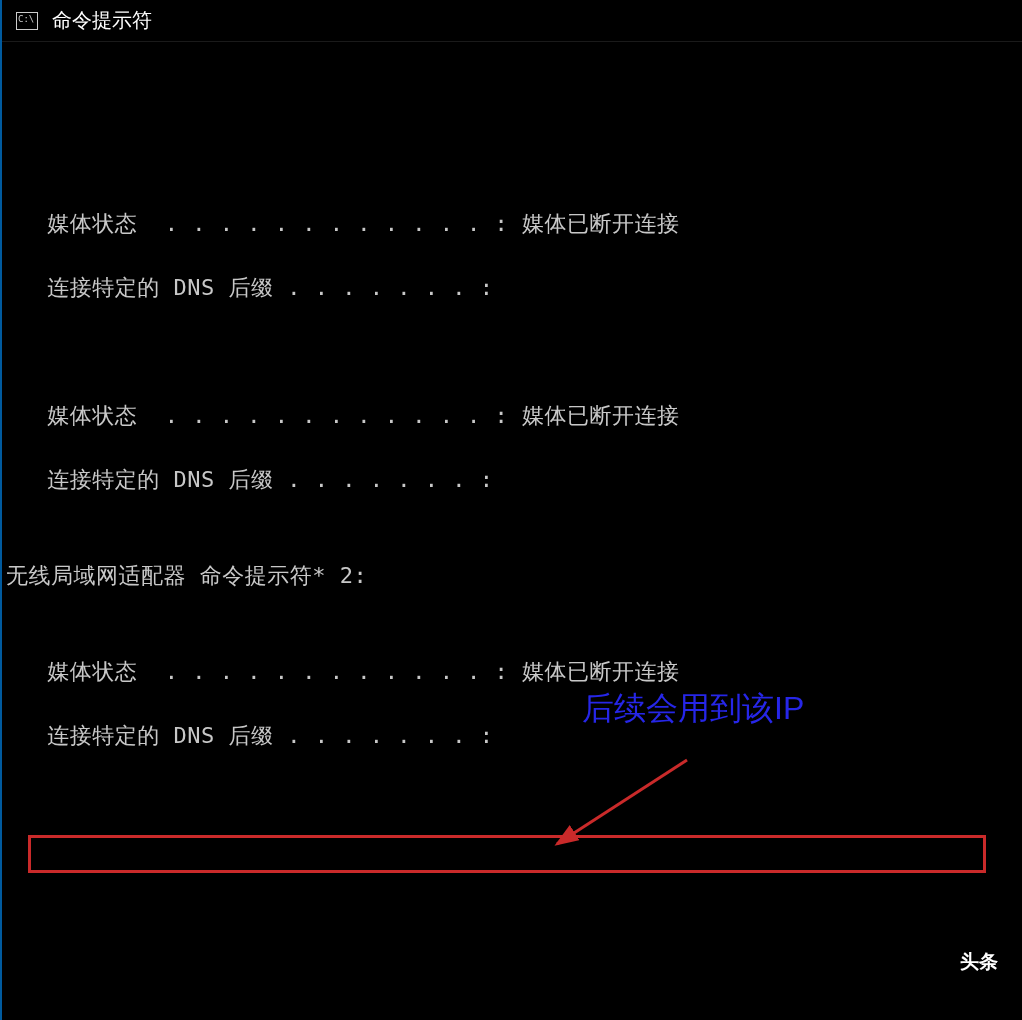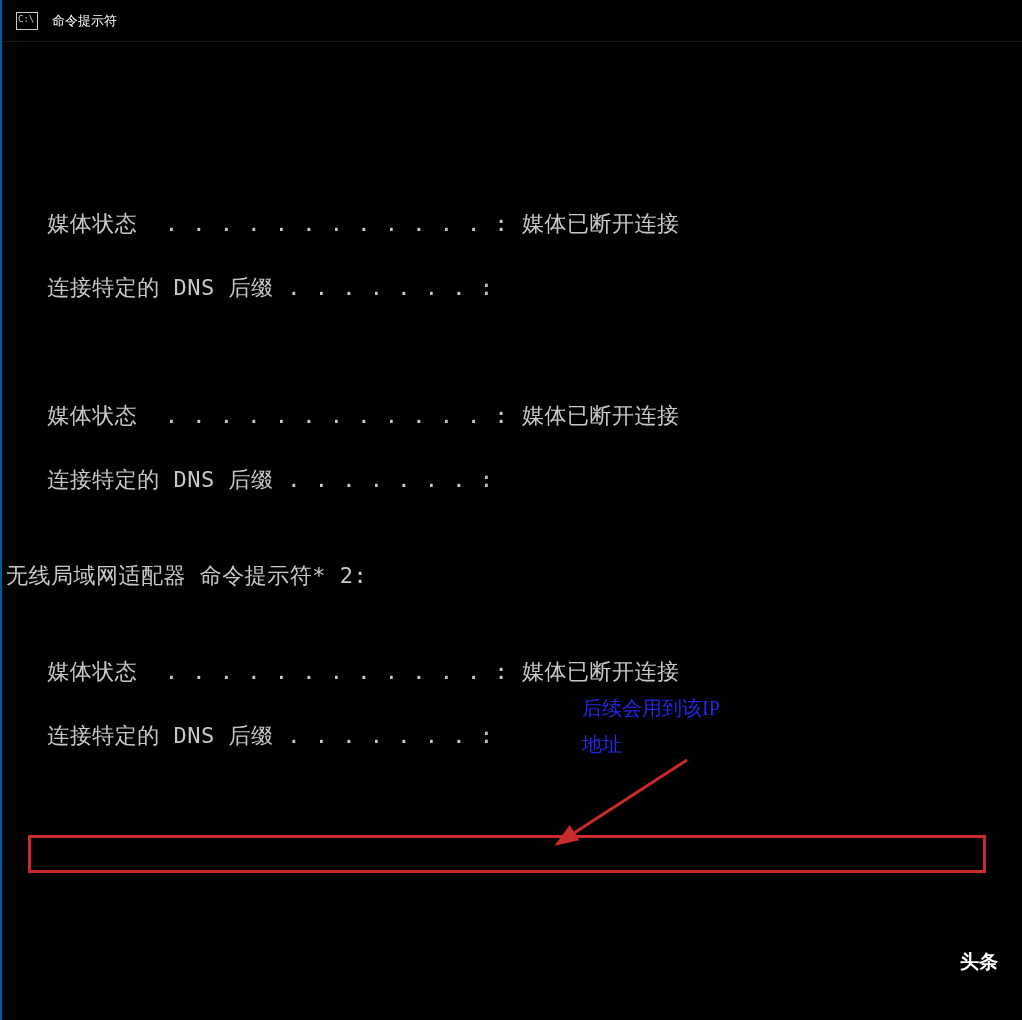--- a/index.html
+++ b/index.html
@@ -34,21 +34,21 @@
       display: inline-flex;
       align-items: flex-start;
       justify-content: flex-start;
       font-size: 9px;
       color: #ccc;
       padding: 1px;
       margin-right: 14px;
     }
     .titlebar-title {
       color: #fff;
-      font-size: 13px;
+      font-size: 20px;
       font-family: "Microsoft YaHei", sans-serif;
     }
     .terminal {
       padding: 6px 4px 0 4px;
       font-family: "NSimSun", "Consolas", monospace;
       line-height: 32px;
       white-space: pre;
       font-size: 22px;
       letter-spacing: 0.5px;
     }
@@ -59,22 +59,22 @@
       top: 835px;
       width: 958px;
       height: 38px;
       pointer-events: none;
     }
     .annotation-text {
       position: absolute;
       left: 580px;
       top: 690px;
       color: #2626e8;
-      font-size: 20px;
-      font-family: Liberation Serif, serif;
+      font-size: 32px;
+      font-family: Liberation Sans, sans-serif;
       line-height: 36px;
       pointer-events: none;
     }
     .annotation-arrow {
       position: absolute;
       left: 540px;
       top: 752px;
       width: 160px;
       height: 100px;
       pointer-events: none;
@@ -125,21 +125,20 @@
 
 
 
 
 <div></div>
 
 </div>
 
 <div class="annotation-text">
   <div>后续会用到该IP</div>
-  <div>地址</div>
 </div>
 
 <svg class="annotation-arrow" viewBox="0 0 160 100">
   <defs>
     <marker id="arrowhead" markerWidth="8" markerHeight="6" refX="7" refY="3" orient="auto">
       <polygon points="0 0, 8 3, 0 6" fill="#c92a2a"></polygon>
     </marker>
   </defs>
   <line x1="145" y1="8" x2="15" y2="92" stroke="#c92a2a" stroke-width="3" marker-end="url(#arrowhead)"></line>
 </svg>

